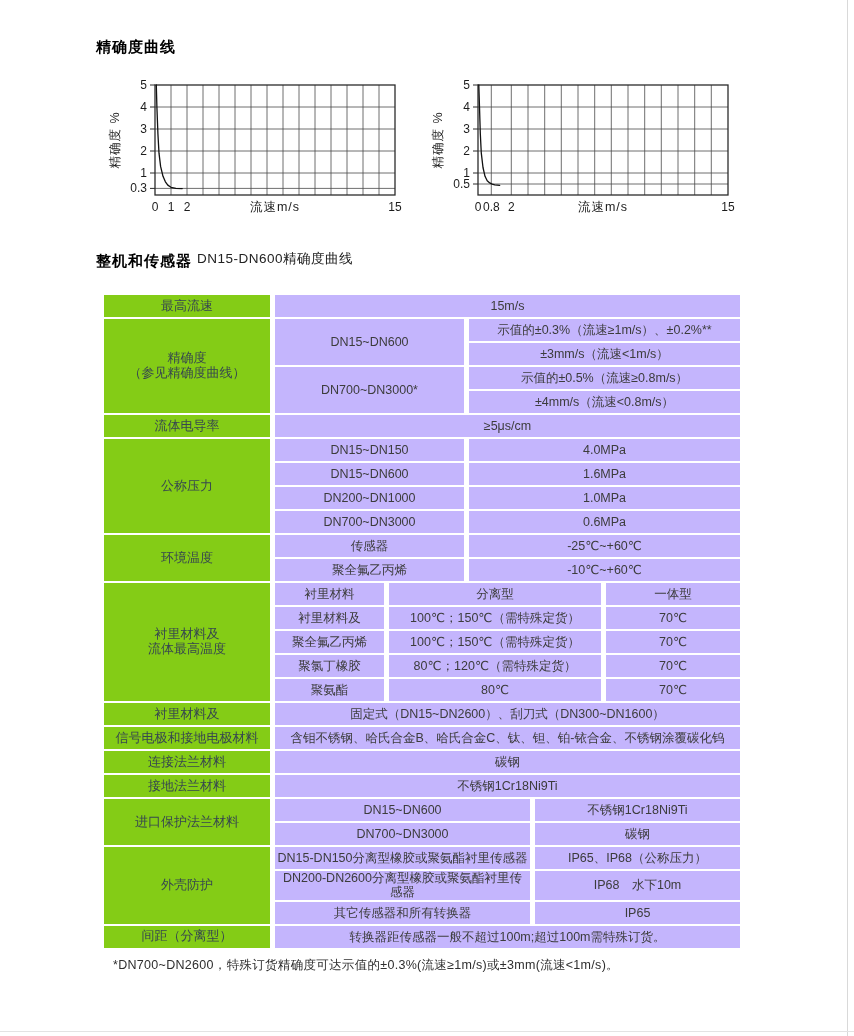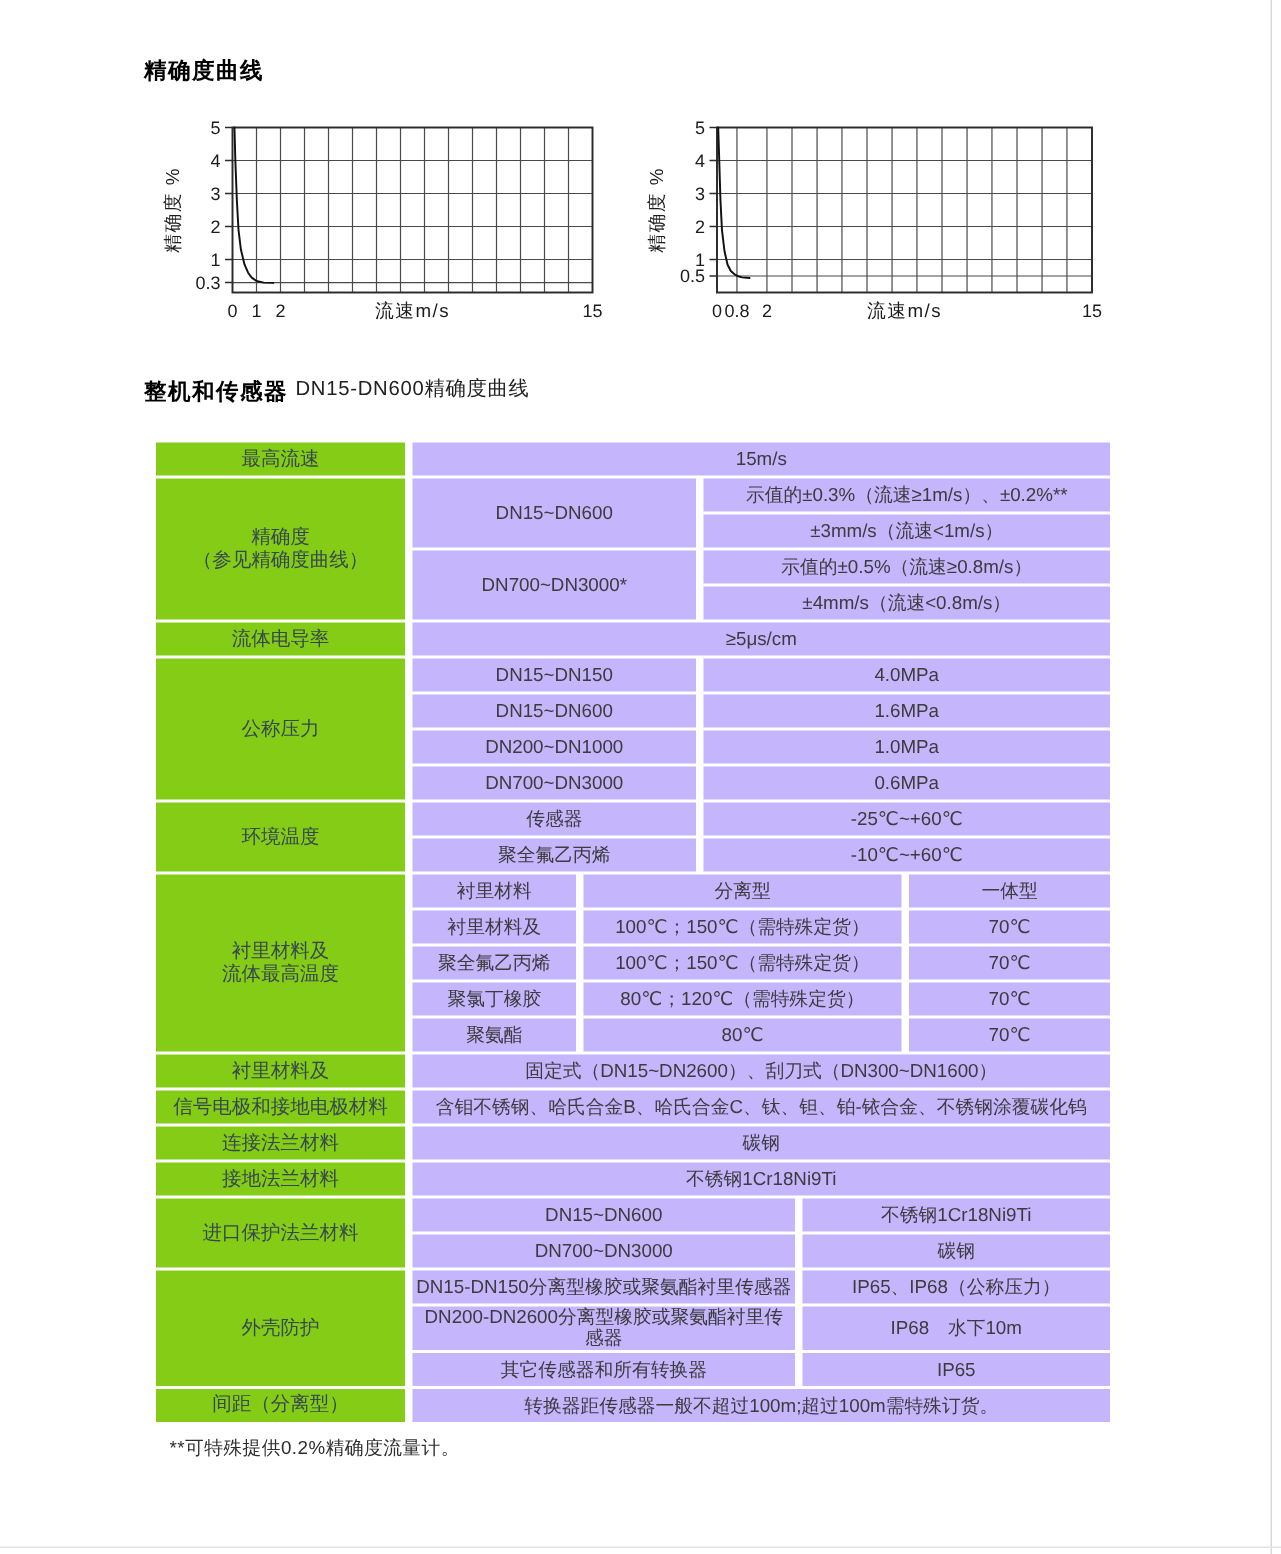--- a/index.html
+++ b/index.html
@@ -252,18 +252,18 @@
           <td class="val" colspan="2">IP65</td>
         </tr>
         <tr>
           <td class="lbl">间距（分离型）</td>
           <td class="val" colspan="5">转换器距传感器一般不超过100m;超过100m需特殊订货。</td>
         </tr>
       </tbody>
   </table>
 
   <div class="footnotes">
-    <div>**可特殊提供0.2%精确度流量计。</div>
+    <div>*DN700~DN2600，特殊订货精确度可达示值的±0.3%(流速≥1m/s)或±3mm(流速&lt;1m/s)。</div>
   </div>
 
   <div class="page-edge-right"></div>
   <div class="page-edge-bottom"></div>
 </div>
 
 </body></html>

